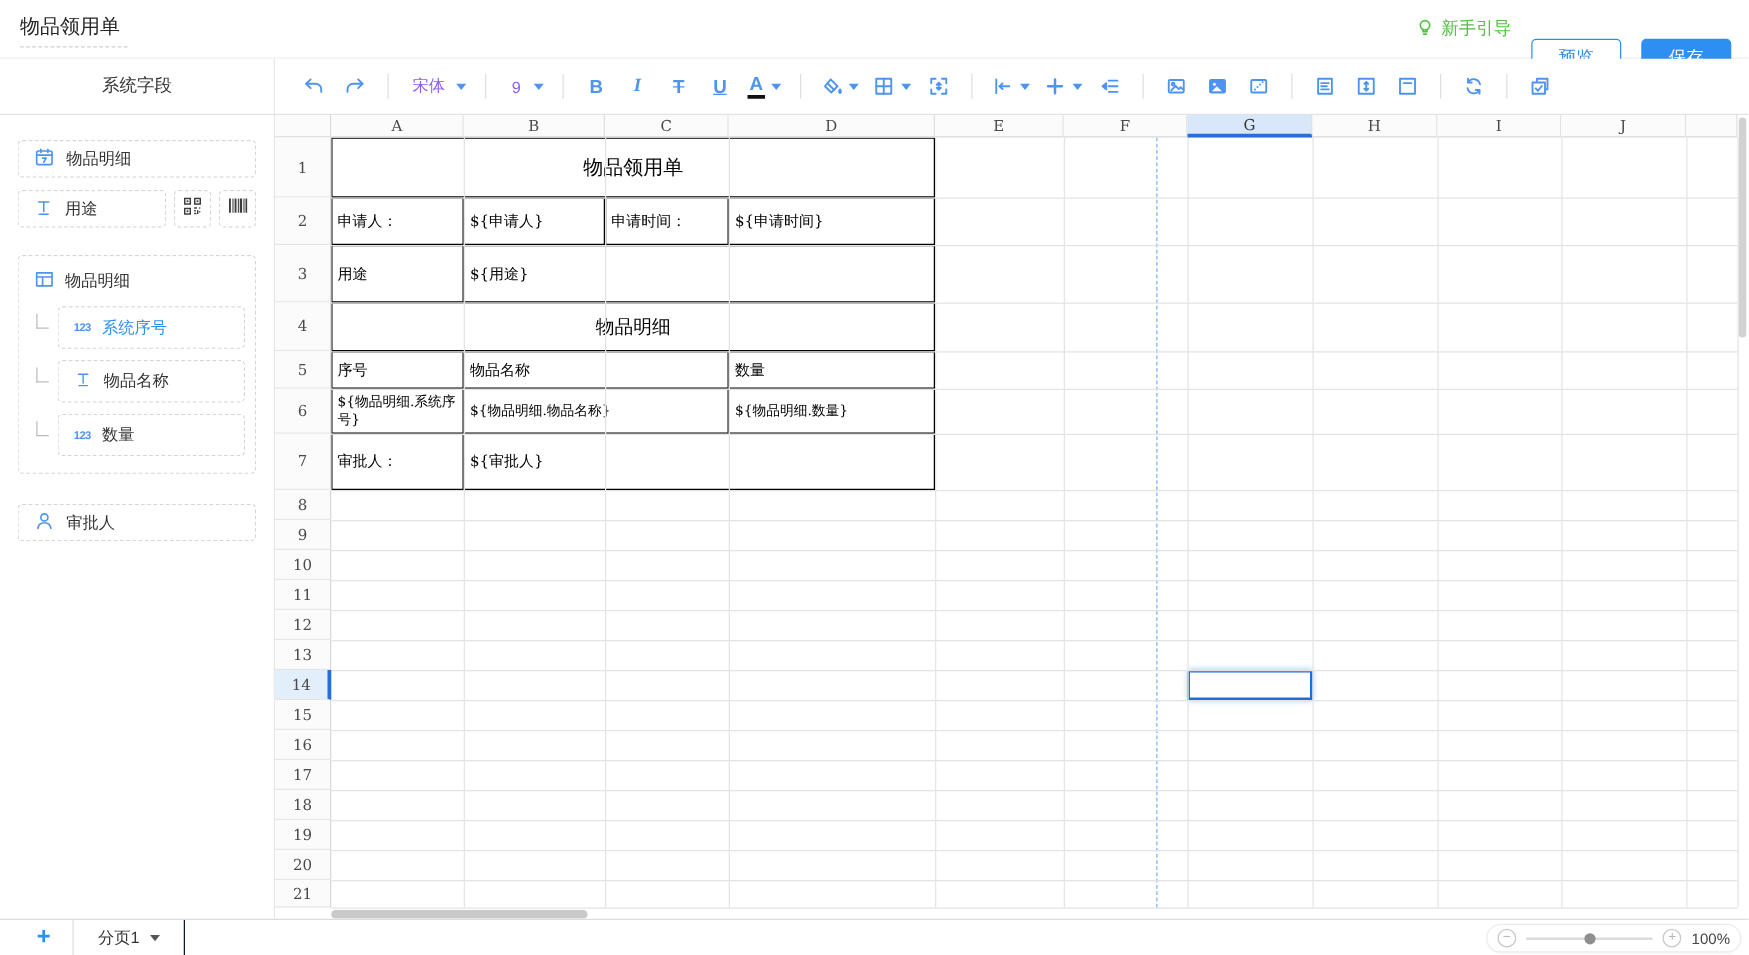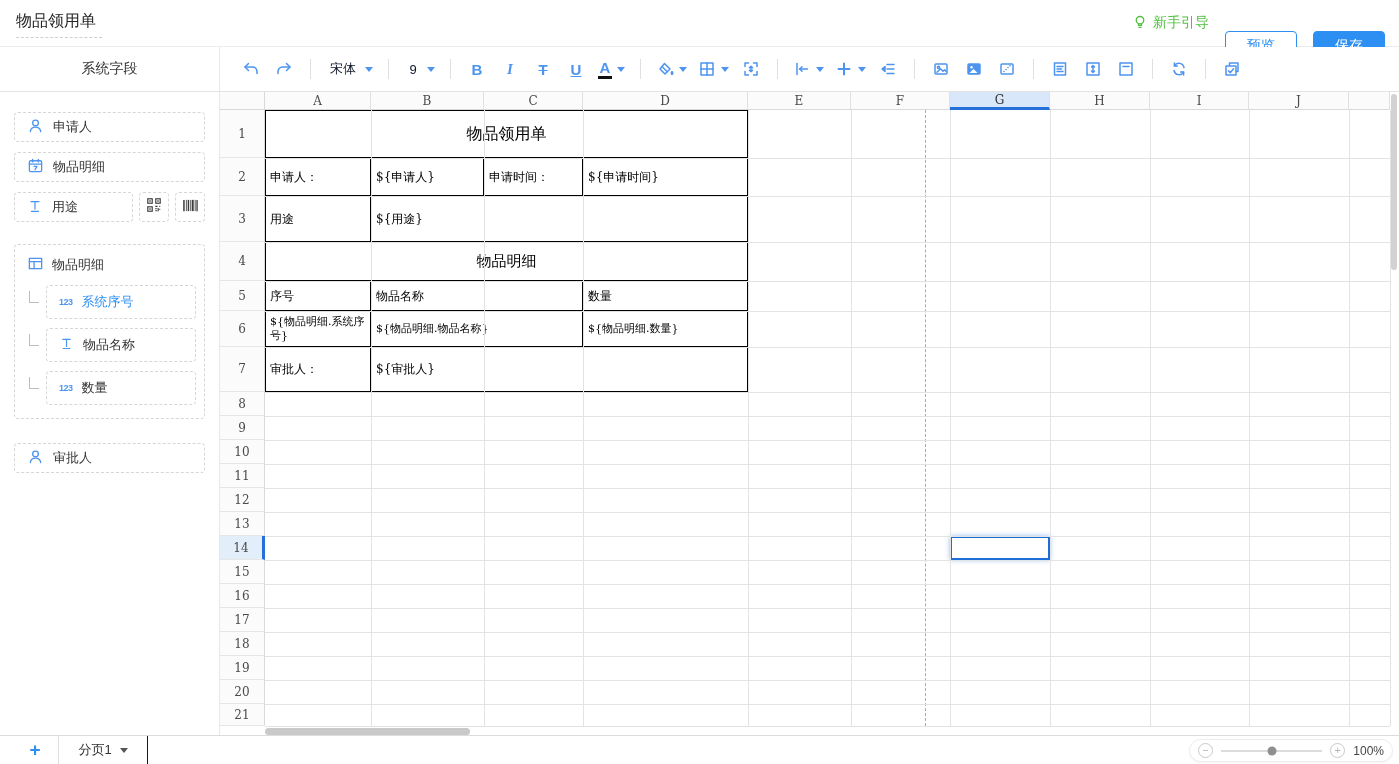--- a/index.html
+++ b/index.html
@@ -28,21 +28,21 @@
   .tab.active { color:#1f7bf4; font-weight:bold; }
   .tab.active::after { content:""; position:absolute; left:12px; right:12px; bottom:0;
                        height:3px; background:#1f7bf4; }
   .toolbar { flex:1; display:flex; align-items:center; padding-left:18px; gap:7px; }
   .tbtn { display:flex; align-items:center; justify-content:center; min-width:26px; height:28px;
           color:#4d94f0; cursor:pointer; gap:3px; padding:0 2px; }
   .tbtn svg { stroke:#4d94f0; fill:none; stroke-width:1.5; stroke-linecap:round; stroke-linejoin:round; }
   .tsep { width:1px; height:20px; background:#e0e0e0; margin:0 6px; }
   .caret { width:0; height:0; border-left:4px solid transparent; border-right:4px solid transparent;
            border-top:5px solid #4d94f0; margin-left:2px; }
-  .t-label { font-size:13px; color:#0f172a; min-width:34px; text-align:center; }
+  .t-label { font-size:13px; color:#8b5cf6; min-width:34px; text-align:center; }
   .glyph { font-size:15px; font-weight:bold; color:#4d94f0; }
   .glyph.it { font-style:italic; font-family:"Liberation Serif", serif; }
   .glyph.st { text-decoration:line-through; }
   .glyph.un { text-decoration:underline; }
   .fontcolor { display:flex; flex-direction:column; align-items:center; line-height:1; }
   .fontcolor .bar { width:14px; height:3px; background:#111; margin-top:1px; }
 
   
   .sidebar { position:absolute; left:0; top:92px; width:220px; height:672px;
              border-right:1px solid #e8e8e8; background:#fff; padding:20px 14px; }
@@ -289,29 +289,20 @@
         <svg width="18" height="18" viewBox="0 0 18 18">
             <path d="M6.5 5.5 V3 H15 V11.5 H13"></path>
             <rect x="3" y="6" width="10" height="9"></rect>
             <path d="M5.5 10.7 L7.4 12.6 L10.5 8.8"></path>
           </svg>
       </span>
     </div>
   </div>
 
   <div class="sidebar">
-    <div class="f-item">
-      <span class="side-icon">
-        <svg width="17" height="17" viewBox="0 0 18 18">
-            <circle cx="9" cy="6.3" r="3"></circle>
-            <path d="M3.5 15.5 C4 11.8 6.2 10.8 9 10.8 s5 1 5.5 4.7"></path>
-          </svg>
-      </span>
-      <span>申请人</span>
-    </div>
     <div class="f-item">
       <span class="side-icon">
         <svg width="17" height="17" viewBox="0 0 18 18">
             <rect x="2.5" y="4" width="13" height="11.5" rx="1.5"></rect>
             <path d="M2.5 7.5 H15.5 M6 2.5 V5.2 M12 2.5 V5.2"></path>
             <path d="M7.5 10 H10.5 L8.5 13.5"></path>
           </svg>
       </span>
       <span>物品明细</span>
     </div>

